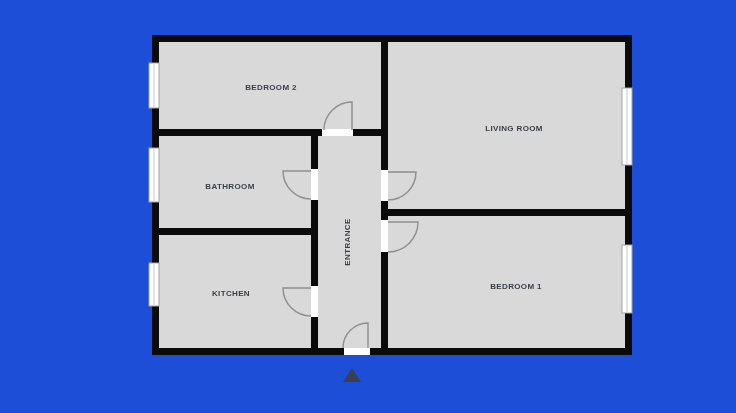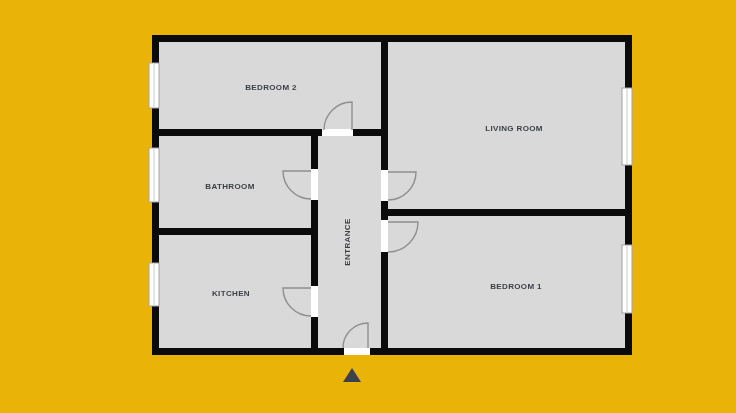--- a/index.html
+++ b/index.html
@@ -8,21 +8,21 @@
     background: #ffffff;
     width: 736px;
     height: 413px;
     overflow: hidden;
     font-family: "Liberation Sans", "DejaVu Sans", sans-serif;
   }
   .canvas {
     position: relative;
     width: 736px;
     height: 413px;
-    background: #eab308;
+    background: #1d4ed8;
   }
   svg { position: absolute; left: 0; top: 0; }
   .room-fill   { fill: #d9d9d9; }
   .wall        { fill: #0b0b0b; }
   .gap         { fill: #ffffff; }
   .window-rect { fill: #ffffff; stroke: #a3a3a3; stroke-width: 1; }
   .window-mid  { stroke: #c9c9c9; stroke-width: 1; }
   .door        { fill: none; stroke: #8f8f8f; stroke-width: 1.4; }
   .tri         { fill: #3b414c; }
   .room-label {

